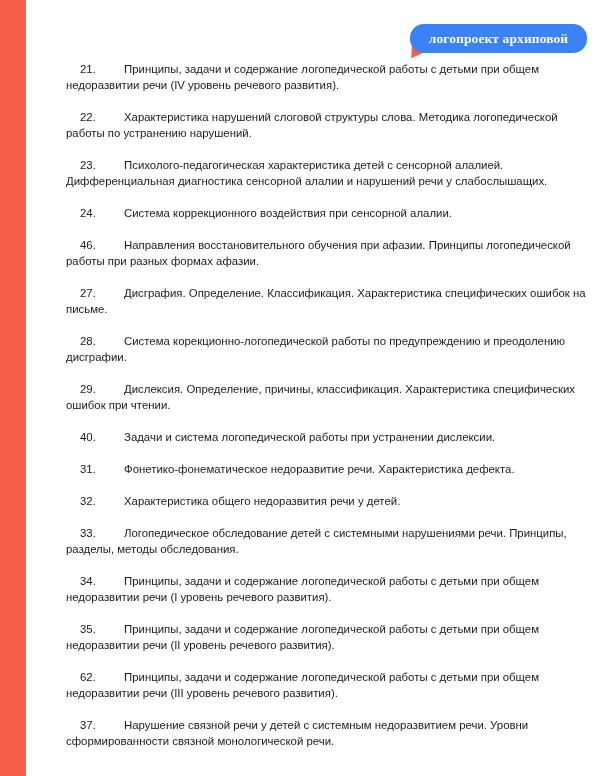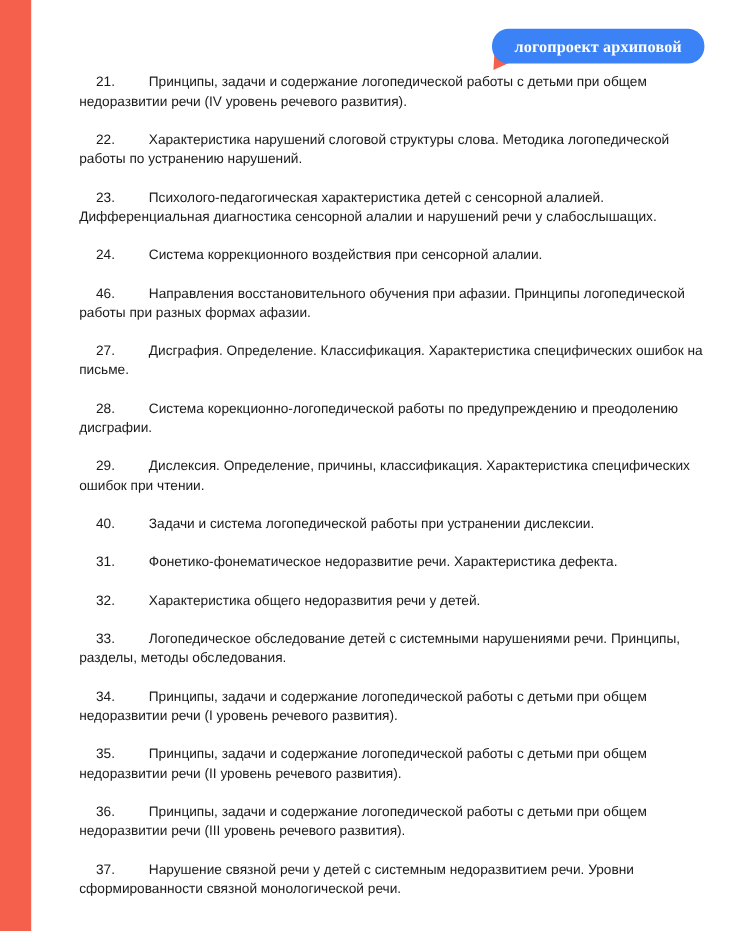--- a/index.html
+++ b/index.html
@@ -54,15 +54,15 @@
     <p class="item"><span class="num">46.</span><span class="txt">Направления восстановительного обучения при афазии. Принципы логопедической работы при разных формах афазии.</span></p>
     <p class="item"><span class="num">27.</span><span class="txt">Дисграфия. Определение. Классификация. Характеристика специфических ошибок на письме.</span></p>
     <p class="item"><span class="num">28.</span><span class="txt">Система корекционно-логопедической работы по предупреждению и преодолению дисграфии.</span></p>
     <p class="item"><span class="num">29.</span><span class="txt">Дислексия. Определение, причины, классификация. Характеристика специфических ошибок при чтении.</span></p>
     <p class="item"><span class="num">40.</span><span class="txt">Задачи и система логопедической работы при устранении дислексии.</span></p>
     <p class="item"><span class="num">31.</span><span class="txt">Фонетико-фонематическое недоразвитие речи. Характеристика дефекта.</span></p>
     <p class="item"><span class="num">32.</span><span class="txt">Характеристика общего недоразвития речи у детей.</span></p>
     <p class="item"><span class="num">33.</span><span class="txt">Логопедическое обследование детей с системными нарушениями речи. Принципы, разделы, методы обследования.</span></p>
     <p class="item"><span class="num">34.</span><span class="txt">Принципы, задачи и содержание логопедической работы с детьми при общем недоразвитии речи (I уровень речевого развития).</span></p>
     <p class="item"><span class="num">35.</span><span class="txt">Принципы, задачи и содержание логопедической работы с детьми при общем недоразвитии речи (II уровень речевого развития).</span></p>
-    <p class="item"><span class="num">36.</span><span class="txt">Принципы, задачи и содержание логопедической работы с детьми при общем недоразвитии речи (III уровень речевого развития).</span></p>
+    <p class="item"><span class="num">62.</span><span class="txt">Принципы, задачи и содержание логопедической работы с детьми при общем недоразвитии речи (III уровень речевого развития).</span></p>
     <p class="item"><span class="num">37.</span><span class="txt">Нарушение связной речи у детей с системным недоразвитием речи. Уровни сформированности связной монологической речи.</span></p>
   </div>
 
 </body></html>

